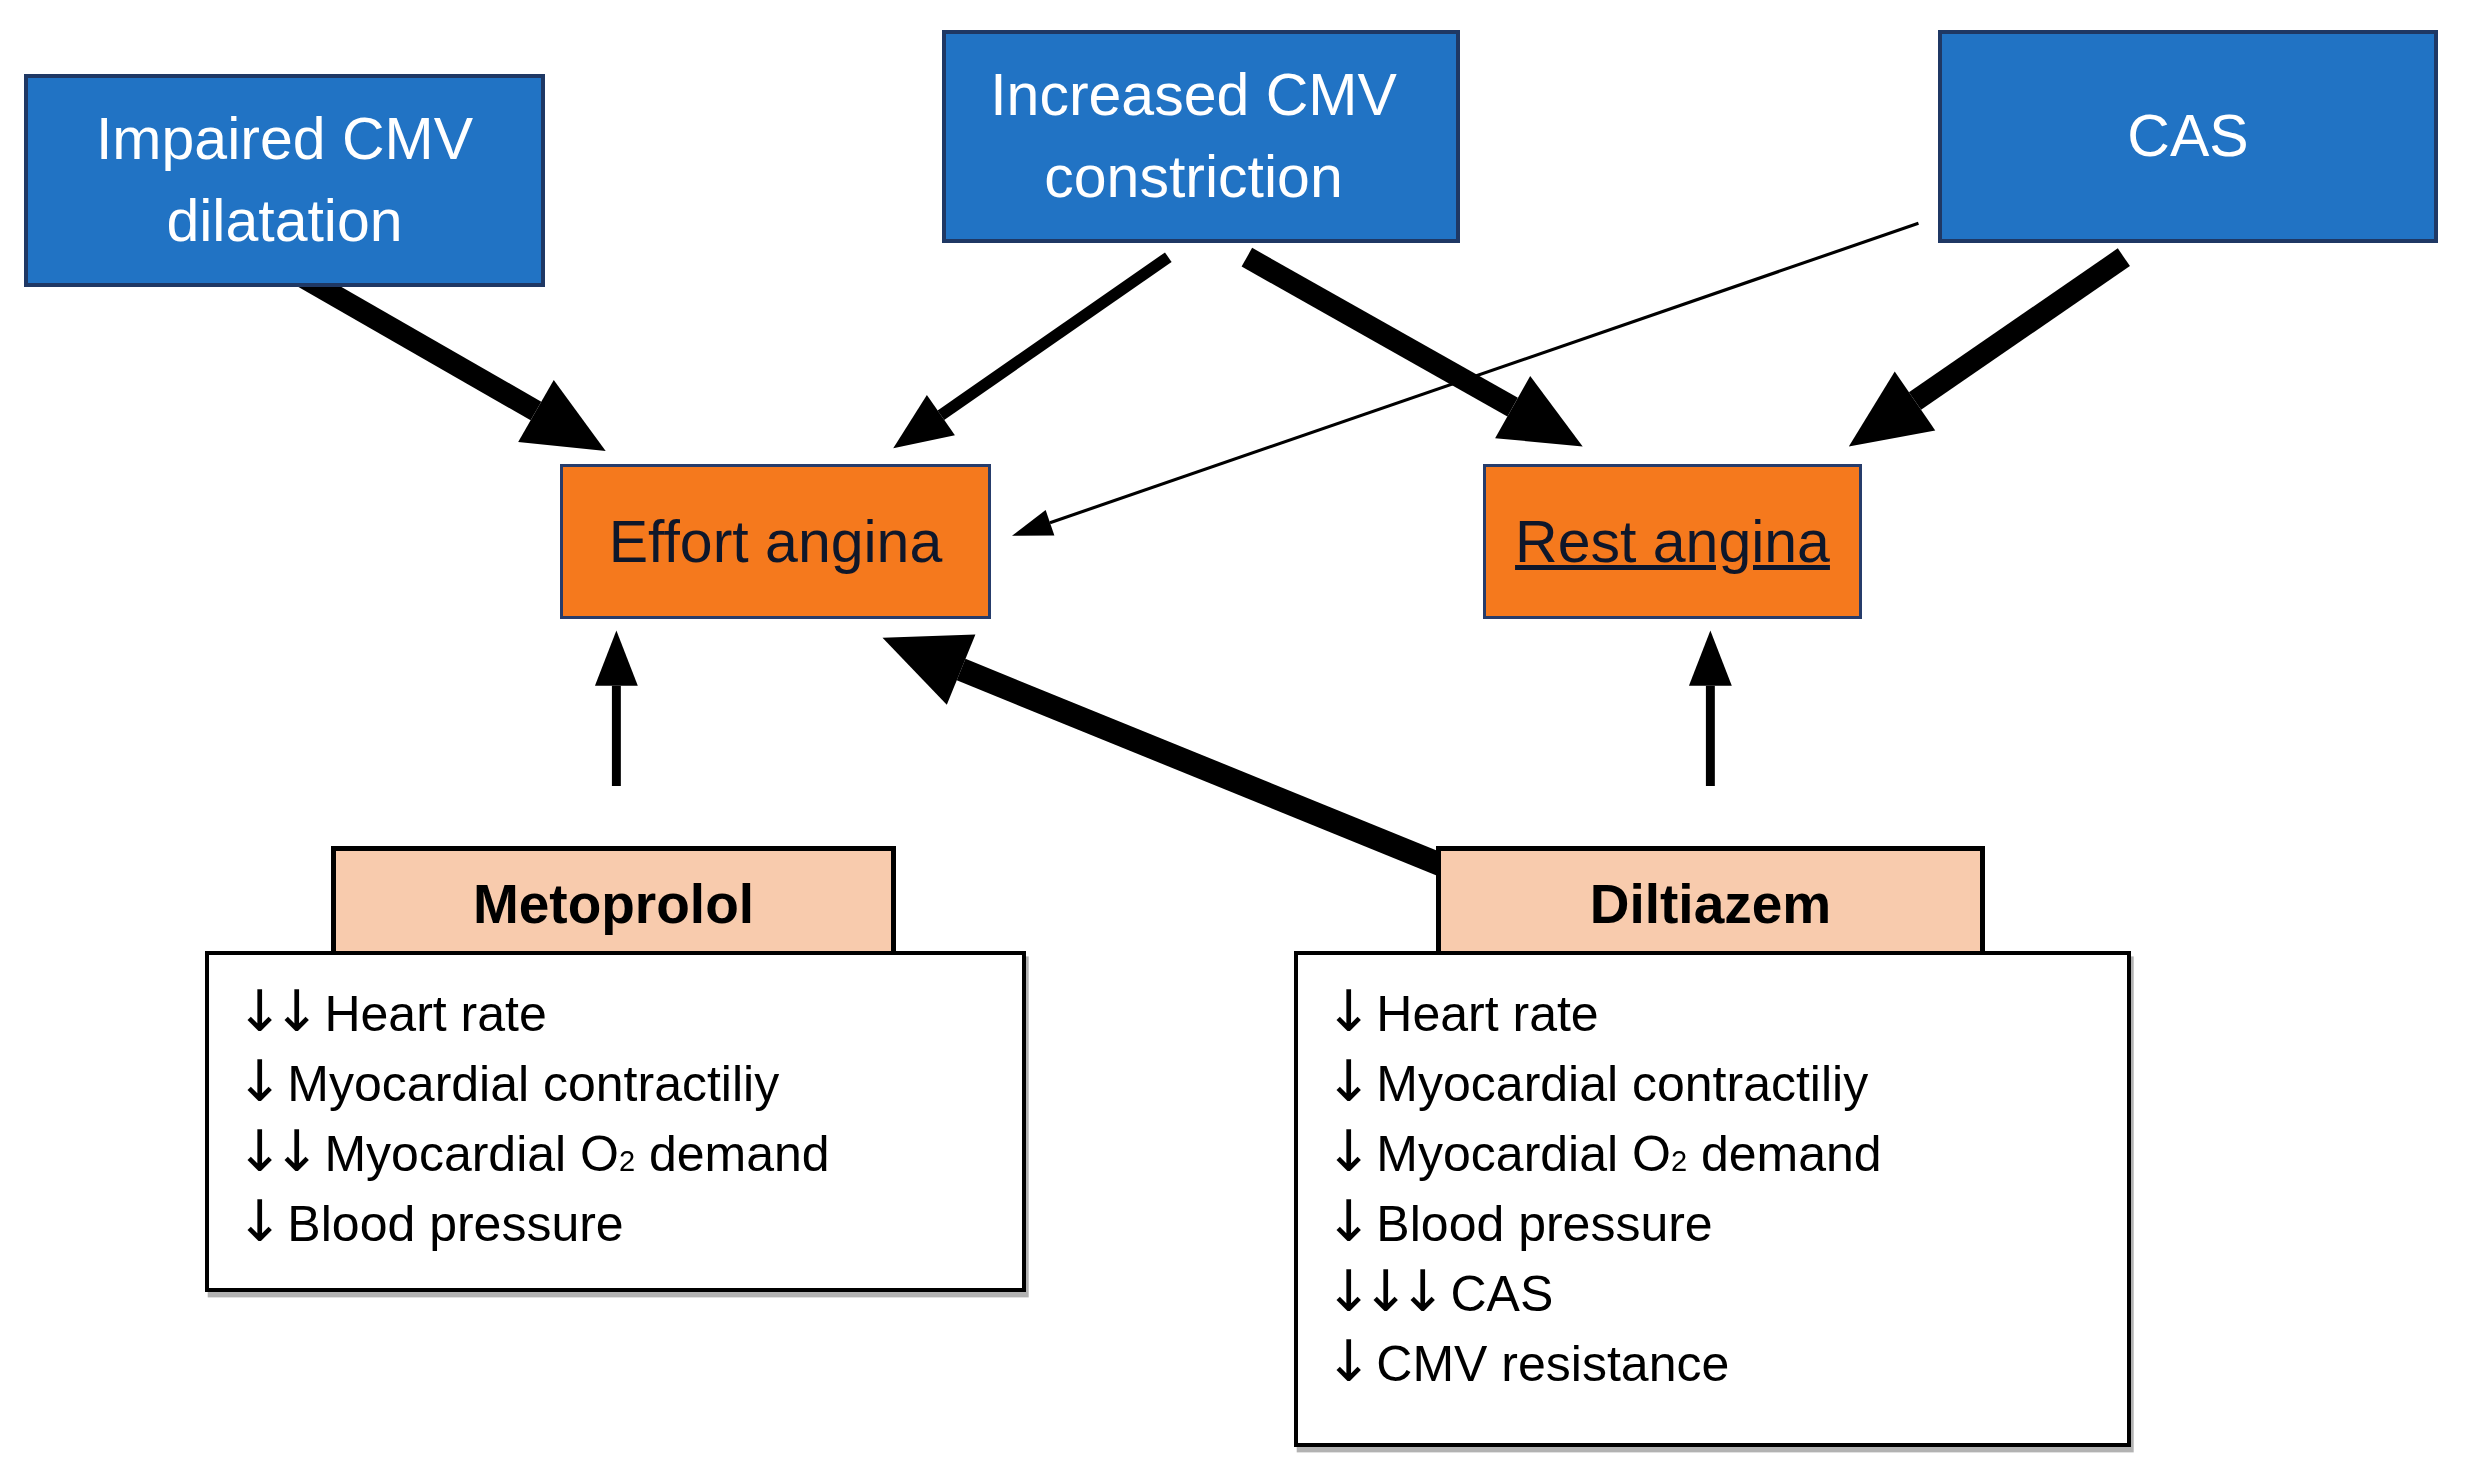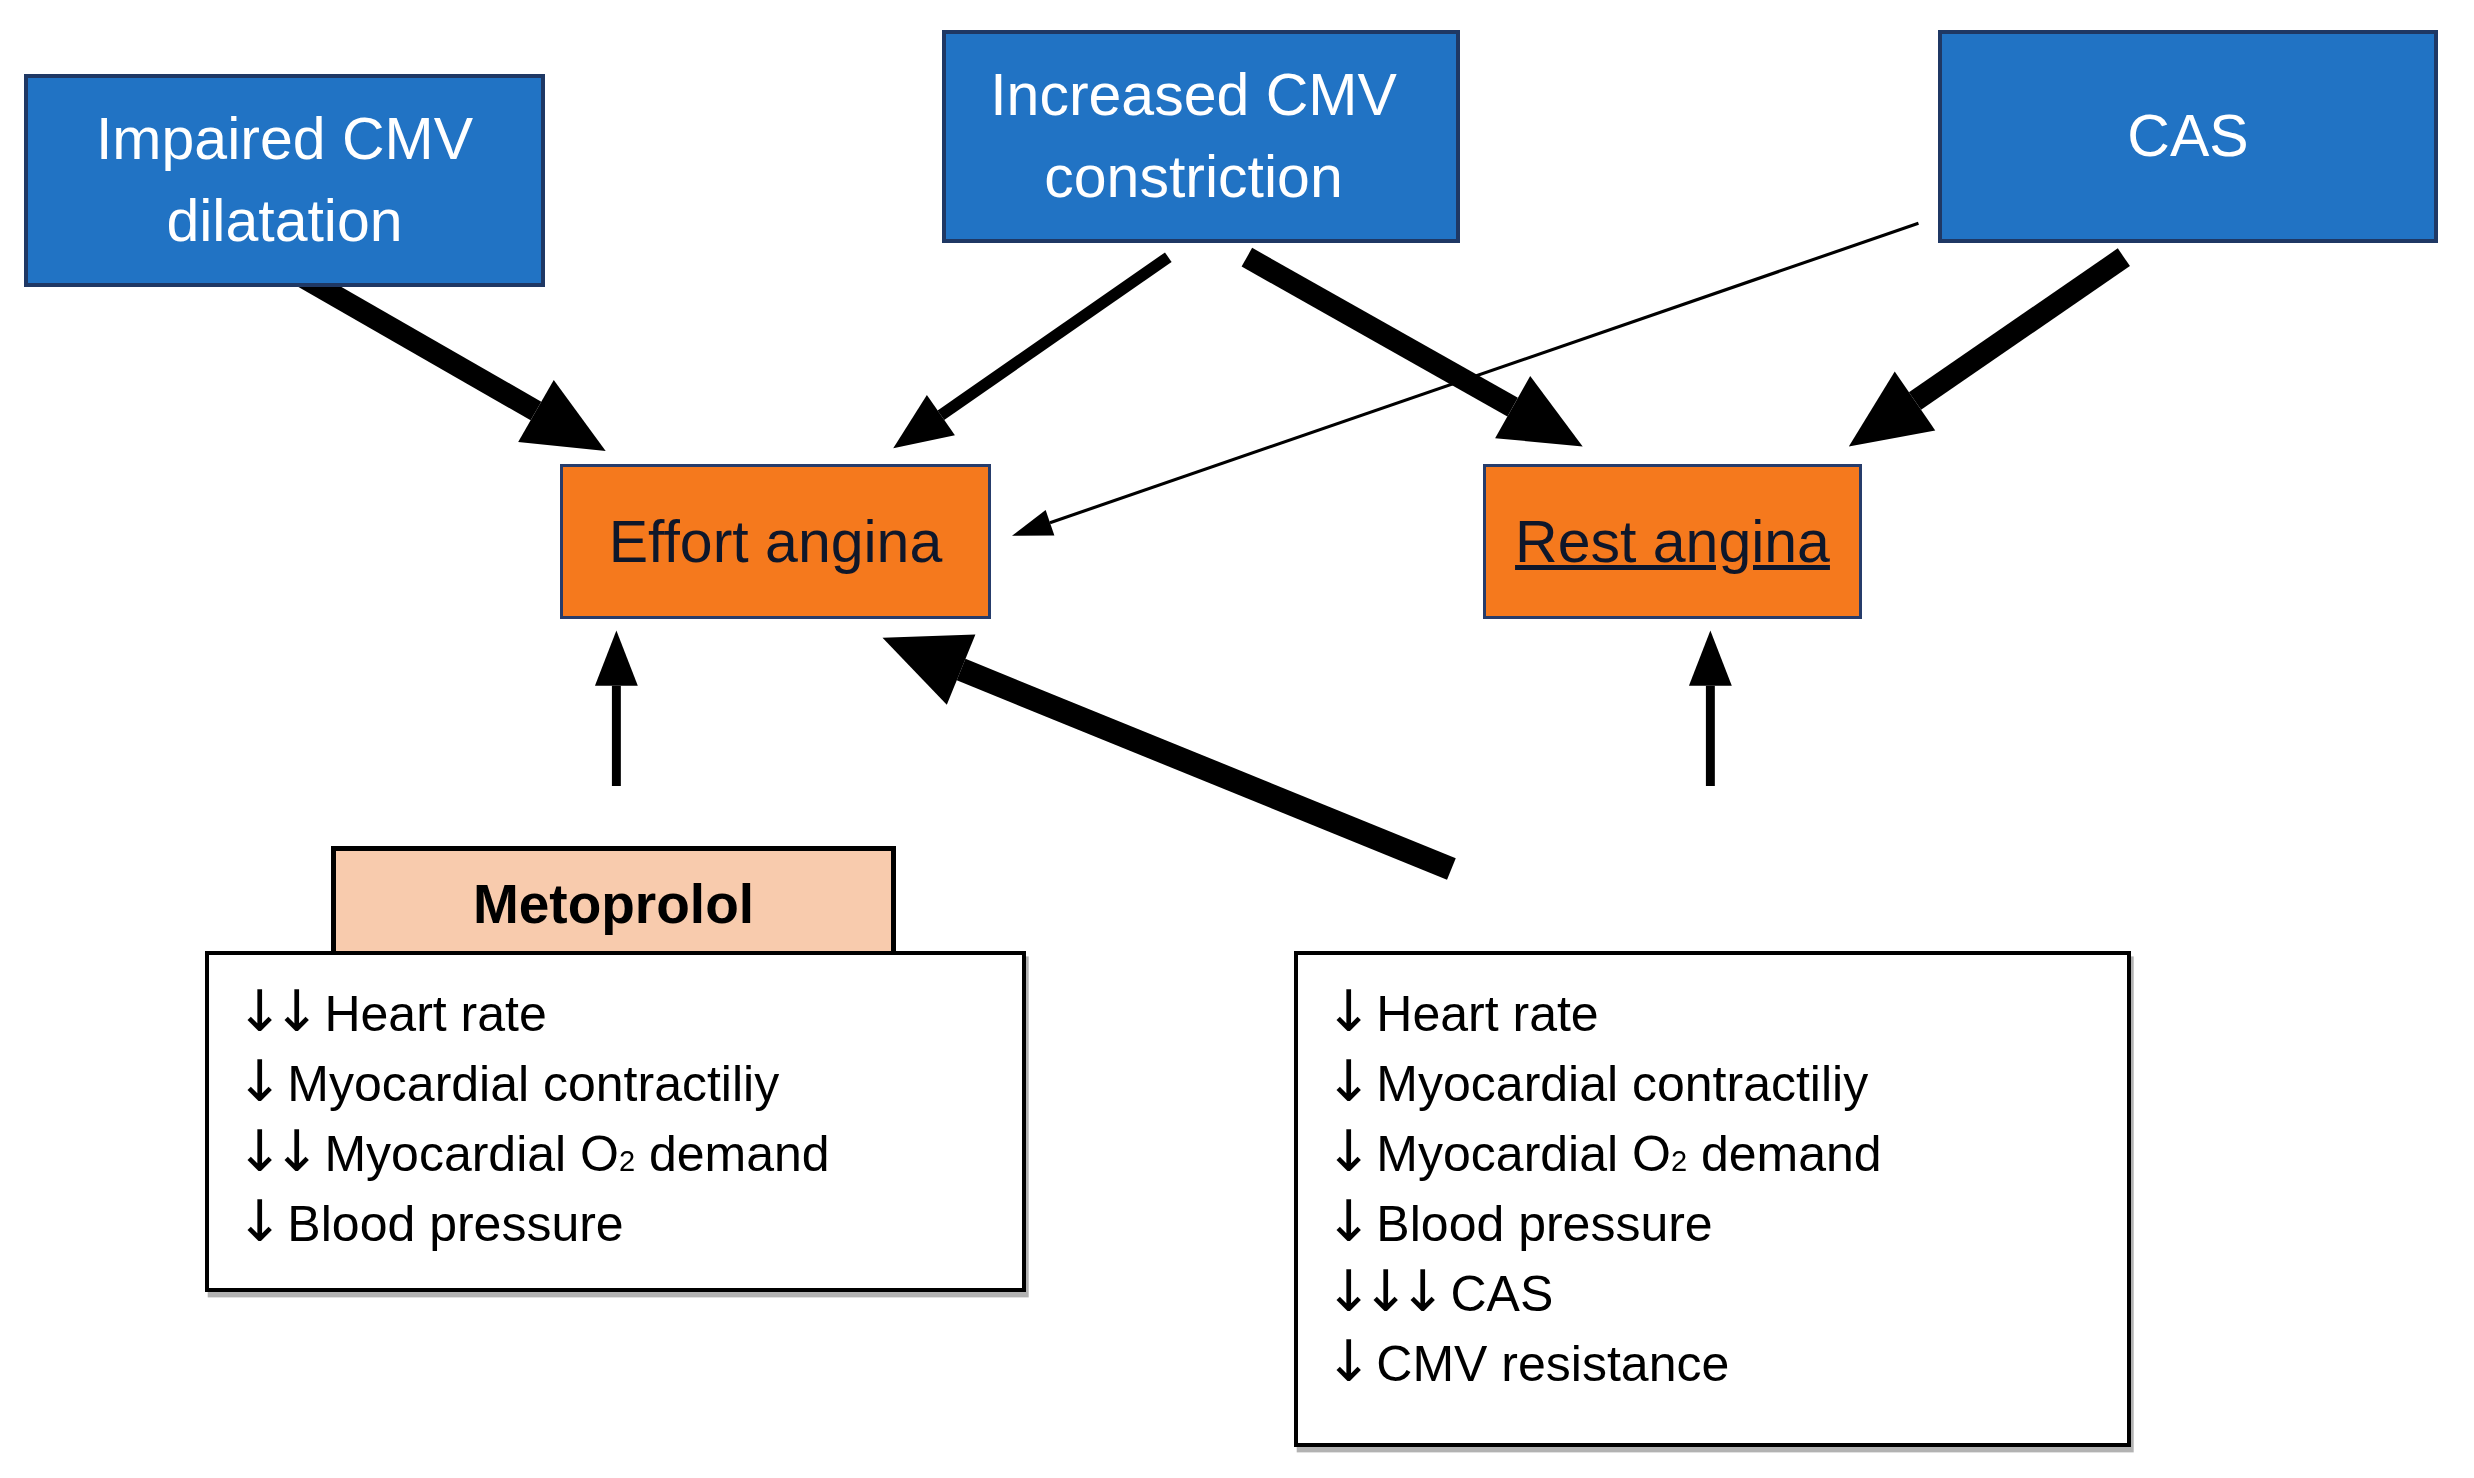--- a/index.html
+++ b/index.html
@@ -120,20 +120,23 @@
   </div>
 
   <div class="node node-orange" id="node-rest">
     <span>Rest angina</span>
   </div>
 
   <div class="node node-peach" id="node-metoprolol">
     <span>Metoprolol</span>
   </div>
 
+  <div class="node node-peach" id="node-diltiazem">
+    <span>Diltiazem</span>
+  </div>
 
   <div class="effects-box" id="effects-metoprolol">
     <div class="effect-row">
       <span class="arrows">↓↓</span><span>Heart rate</span><sub></sub><span></span>
     </div>
     <div class="effect-row">
       <span class="arrows">↓</span><span>Myocardial contractiliy</span><sub></sub><span></span>
     </div>
     <div class="effect-row">
       <span class="arrows">↓↓</span><span>Myocardial O</span><sub>2</sub><span> demand</span>

